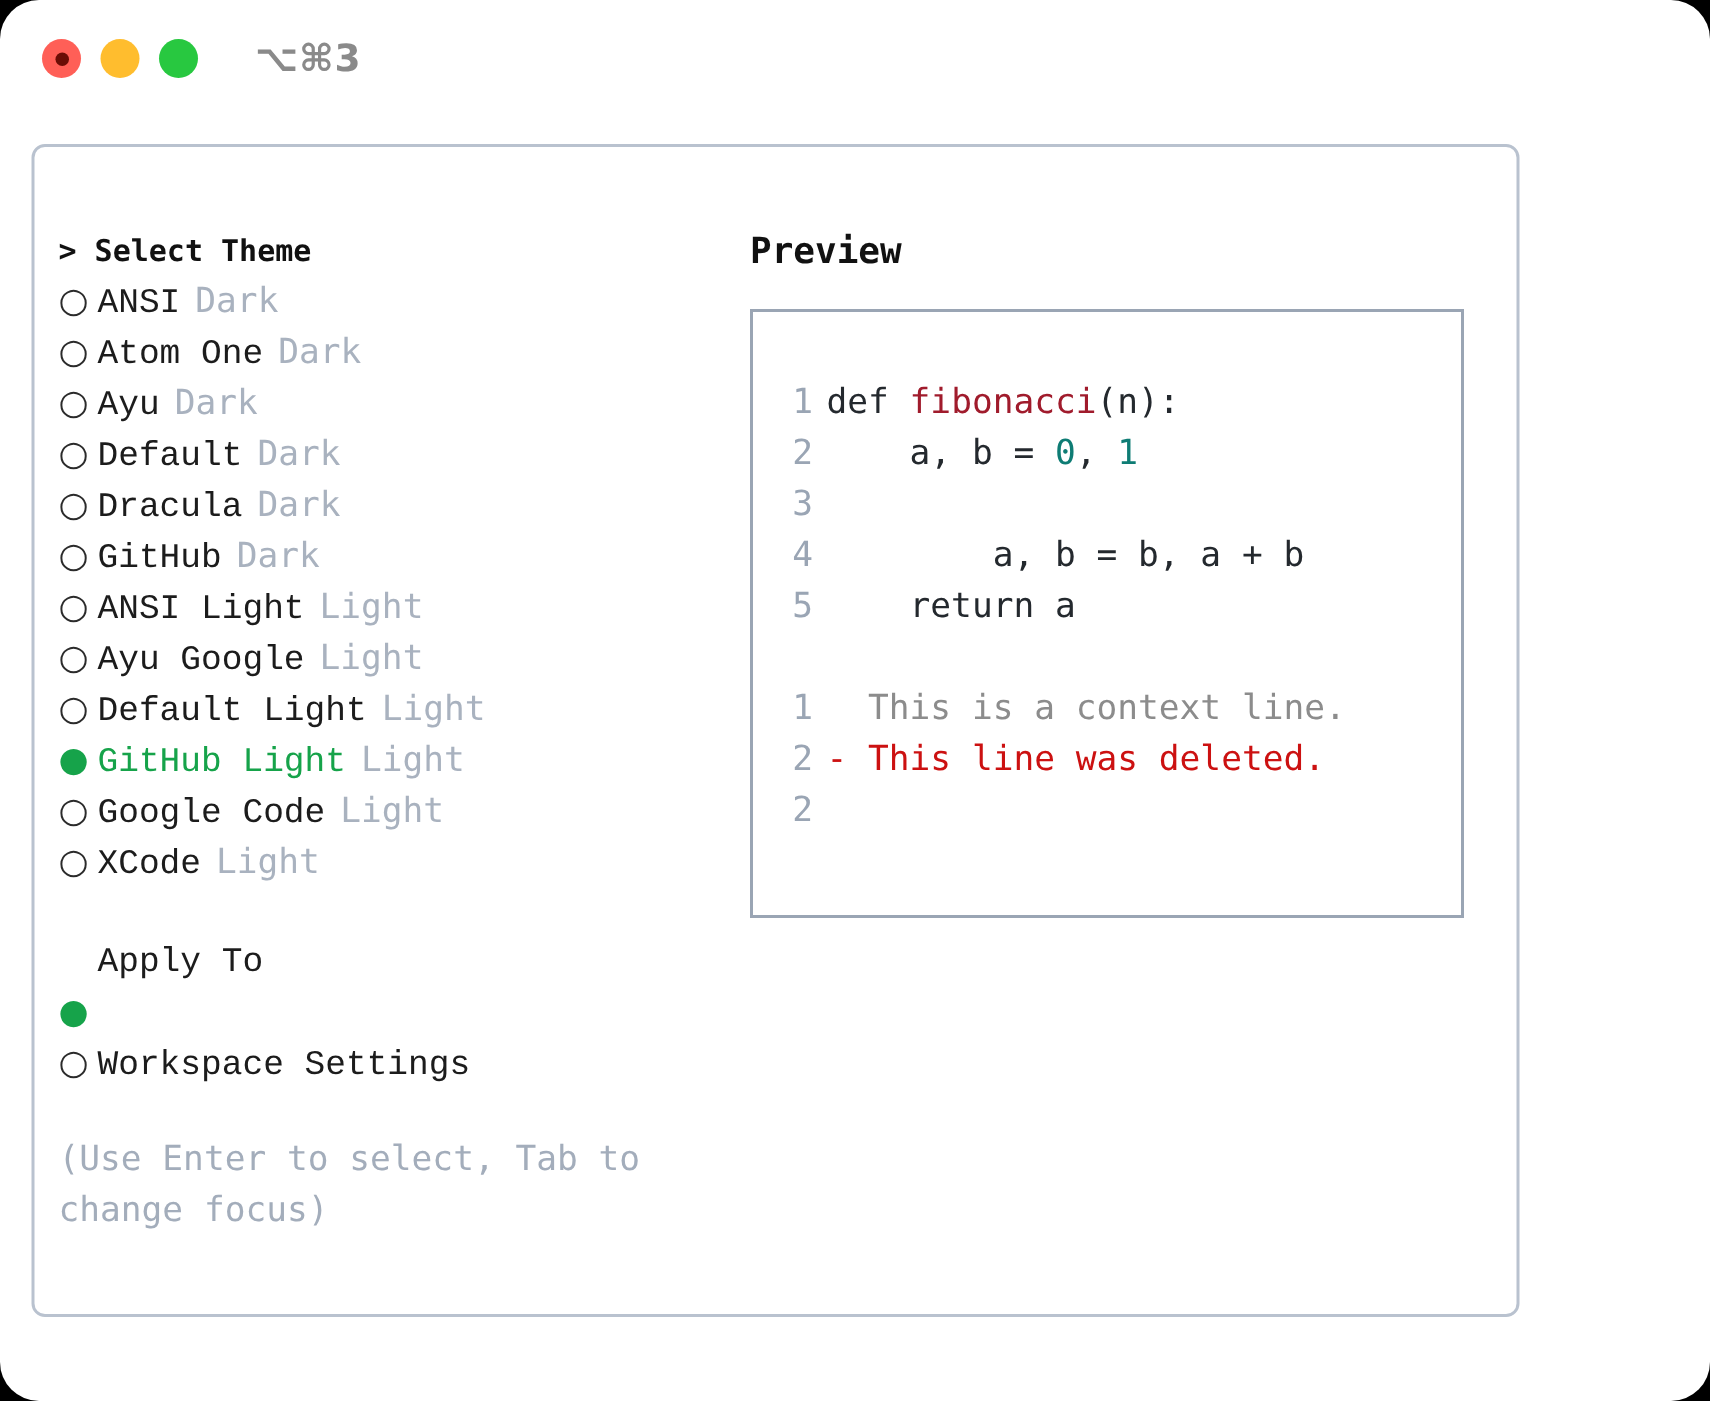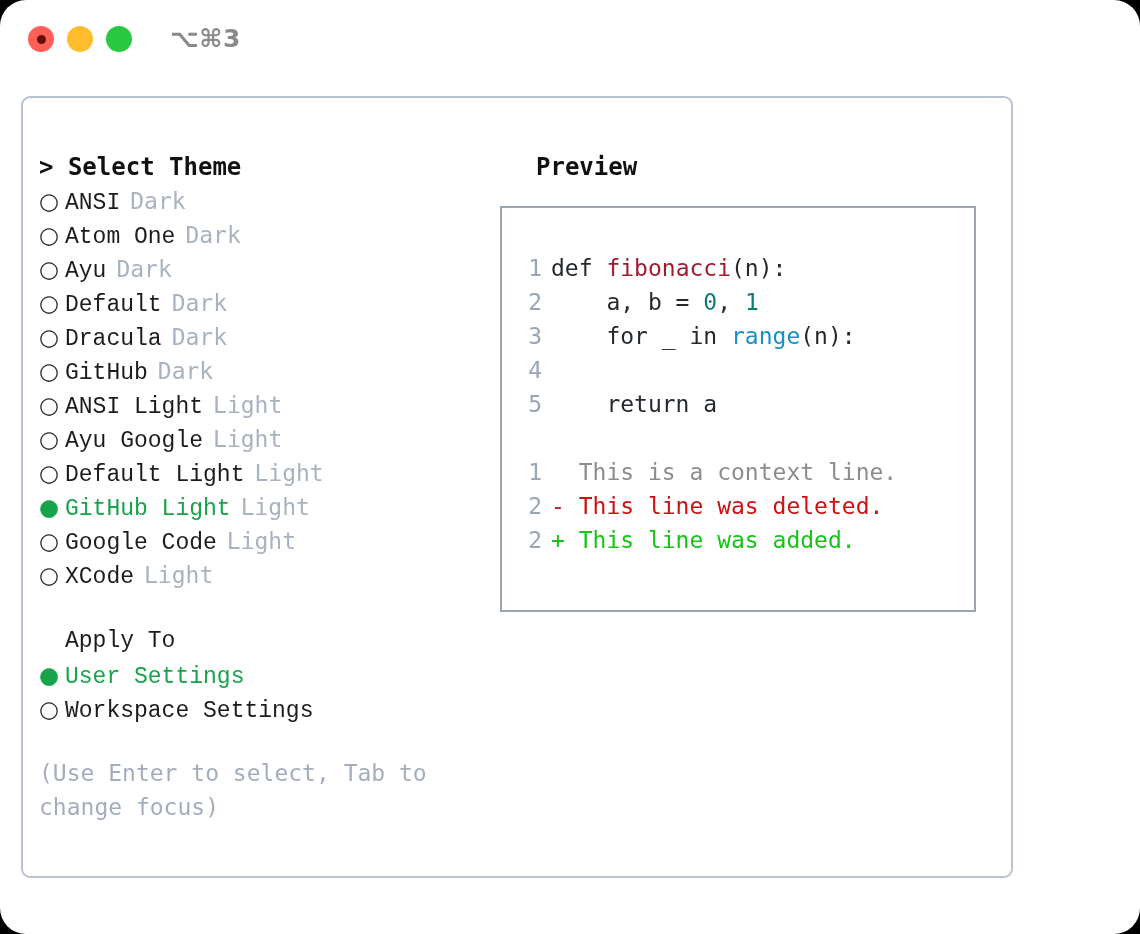--- a/index.html
+++ b/index.html
@@ -83,21 +83,21 @@
   }
 
   
   .left-col {
     position: absolute;
     left: 16px;
     top: 52px;
     width: 440px;
   }
   .heading {
-    font-size: 24px;
+    font-size: 20px;
     font-weight: bold;
     color: #111111;
     line-height: 34px;
     white-space: pre;
   }
   .theme-list { margin-top: 0px; }
 
   .row {
     display: flex;
     align-items: baseline;
@@ -144,21 +144,20 @@
     position: absolute;
     left: 477px;
     top: 52px;
     width: 500px;
   }
   .preview-heading {
     font-size: 24px;
     font-weight: bold;
     color: #111111;
     line-height: 34px;
-    margin-left: 36px;
   }
   .preview-box {
     margin-top: 22px;
     width: 476px;
     height: 406px;
     border: 2px solid #9aa5b4;
     box-sizing: border-box;
     background: #ffffff;
     padding: 43px 0 0 14px;
   }
@@ -221,41 +220,41 @@
           <div class="row sel"><span class="bullet sel">●</span><span class="name">GitHub Light</span><span class="kind">Light</span></div>
           <div class="row"><span class="bullet">○</span><span class="name">Google Code</span><span class="kind">Light</span></div>
           <div class="row"><span class="bullet">○</span><span class="name">XCode</span><span class="kind">Light</span></div>
         </div>
 
       <div class="spacer-row"></div>
 
       <div class="section-label">Apply To</div>
 
       <div class="apply-list">
-          <div class="row sel"><span class="bullet sel">●</span><span class="name">User Settings</span></div>
+          <div class="row sel"><span class="bullet sel">●</span></div>
           <div class="row"><span class="bullet">○</span><span class="name">Workspace Settings</span></div>
         </div>
 
       <div class="hint">(Use Enter to select, Tab to change focus)</div>
     </div>
 
     <div class="right-col">
       <div class="preview-heading">Preview</div>
 
       <div class="preview-box">
         <div class="code-block">
             <div class="code-line"><span class="gutter">1</span><span class="code-text"><span class="tok-plain">def </span><span class="tok-fn">fibonacci</span><span class="tok-plain">(n):</span></span></div>
             <div class="code-line"><span class="gutter">2</span><span class="code-text"><span class="tok-plain">    a, b = </span><span class="tok-num">0</span><span class="tok-plain">, </span><span class="tok-num">1</span></span></div>
-            <div class="code-line"><span class="gutter">3</span><span class="code-text"><span class="tok-plain">    for _ in </span><span class="tok-call">range</span><span class="tok-plain">(n):</span></span></div>
-            <div class="code-line"><span class="gutter">4</span></div>
+            <div class="code-line"><span class="gutter">3</span></div>
+            <div class="code-line"><span class="gutter">4</span><span class="code-text"><span class="tok-plain">        a, b = b, a + b</span></span></div>
             <div class="code-line"><span class="gutter">5</span><span class="code-text"><span class="tok-plain">    return a</span></span></div>
           </div>
         <div class="blank-line"></div>
         <div class="diff-block">
             <div class="code-line"><span class="gutter">1</span><span class="code-text diff-ctx">  This is a context line.</span></div>
             <div class="code-line"><span class="gutter">2</span><span class="code-text diff-del">- This line was deleted.</span></div>
-            <div class="code-line"><span class="gutter">2</span><span class="code-text diff-add">+ This line was added.</span></div>
+            <div class="code-line"><span class="gutter">2</span></div>
           </div>
       </div>
     </div>
 
   </div>
 </div>
 
 </body></html>

